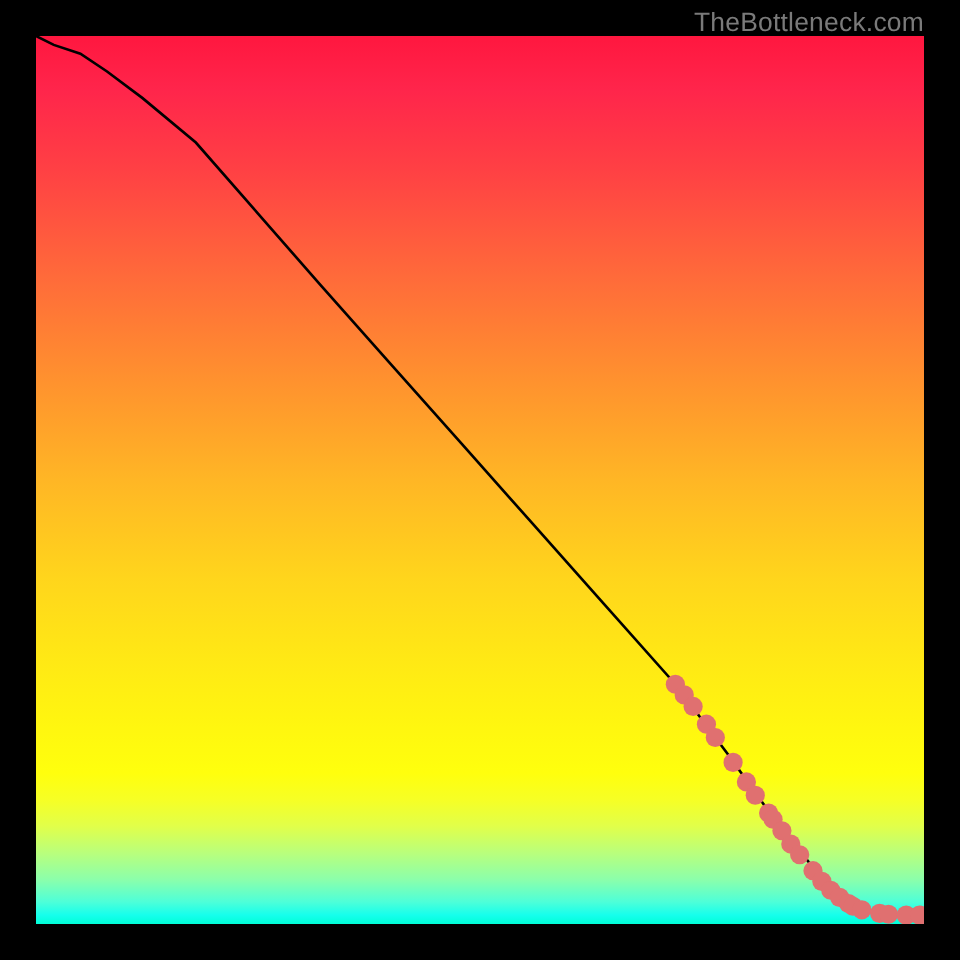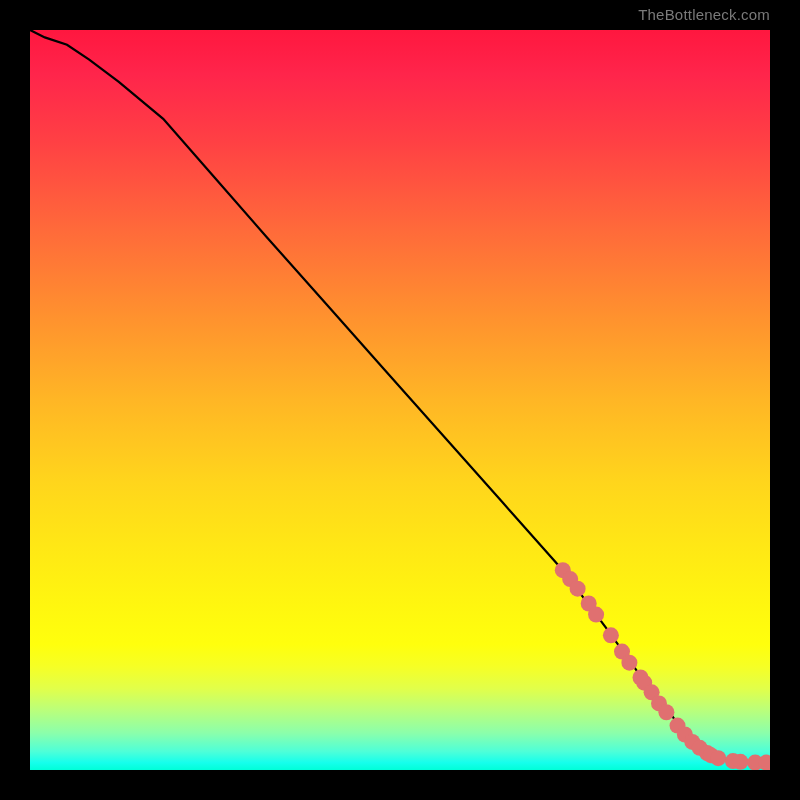--- a/index.html
+++ b/index.html
@@ -47,21 +47,21 @@
       #4effd8 97.5%,
       #16ffec 99%,
       #00ffd8 100%
     );
   }
   .watermark {
     position: absolute;
     top: 6px;
     right: 30px;
     color: #7a7a7a;
-    font-size: 15px;
+    font-size: 22px;
     font-weight: 500;
     letter-spacing: 0.2px;
     z-index: 3;
     text-align: right;
   }
   svg.curve-layer {
     position: absolute;
     inset: 0;
     z-index: 2;
   }

